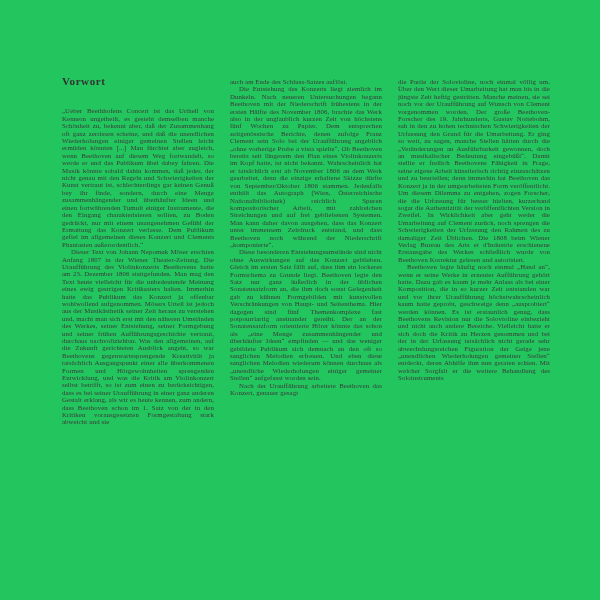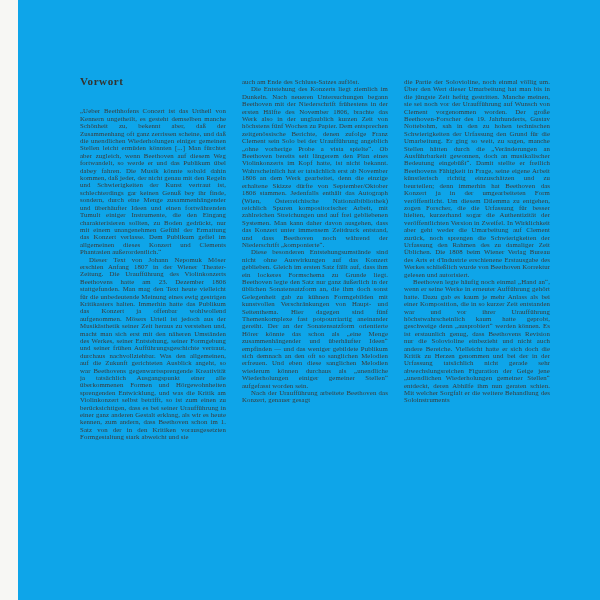--- a/index.html
+++ b/index.html
@@ -6,26 +6,25 @@
     margin: 0;
     padding: 0;
     width: 600px;
     height: 600px;
     overflow: hidden;
     background: #f7f7f4;
   }
   .page {
     position: absolute;
     inset: 0;
-    background: #0ea5e9;
+    background: #22c55e;
     padding: 78px 50px 73px 62px;
     box-sizing: border-box;
     font-family: "Liberation Serif", "DejaVu Serif", serif;
     color: #3b3b39;
-    margin-left: 18px;
   }
   .cols {
     display: flex;
     gap: 16px;
     height: 470px;
     overflow: hidden;
   }
   .col {
     flex: 1 1 0;
     min-width: 0;

